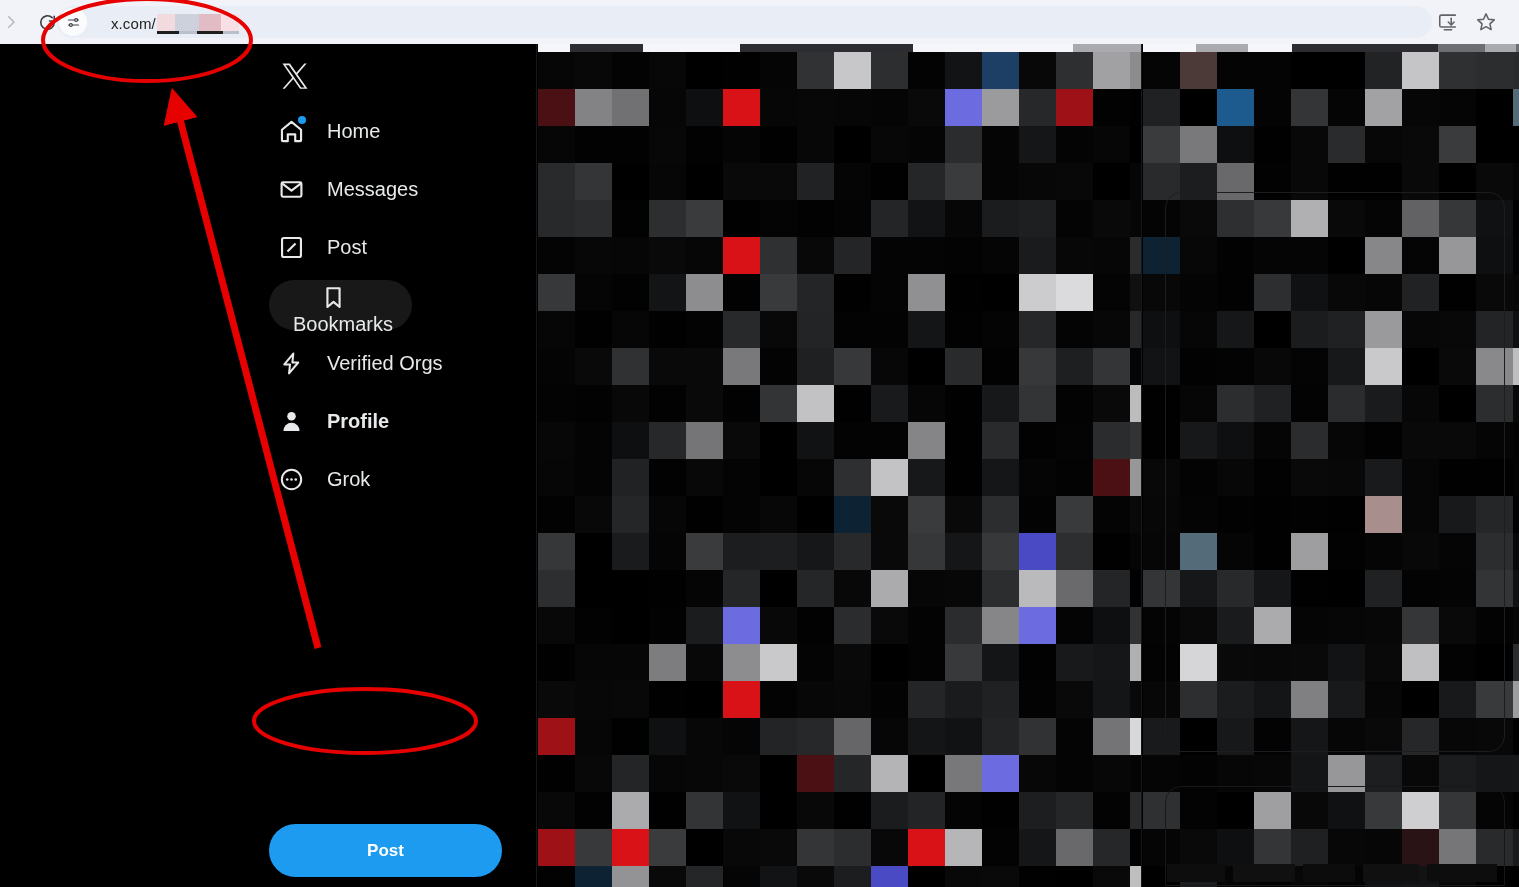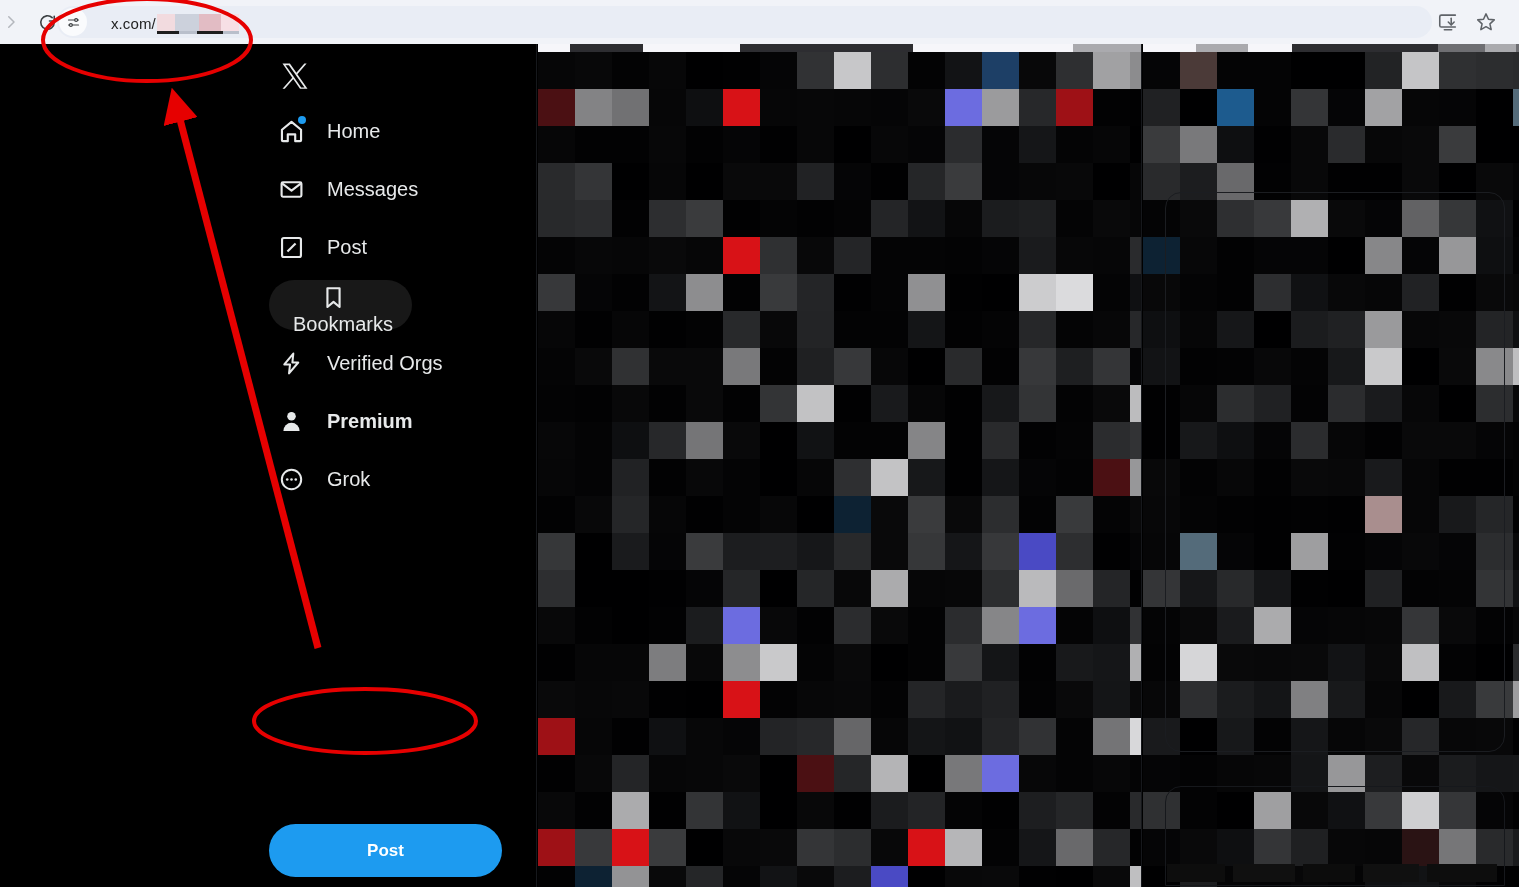--- a/index.html
+++ b/index.html
@@ -305,21 +305,21 @@
           <span class="nav-label">Verified Orgs</span>
         </div>
 
         <div class="nav-item bold">
           <span class="nav-icon">
             <svg width="27" height="27" viewBox="0 0 24 24" fill="#e7e9ea">
               <circle cx="12" cy="7.3" r="3.8"></circle>
               <path d="M4.8 20.4a7.2 7.2 0 0 1 14.4 0Z"></path>
             </svg>
           </span>
-          <span class="nav-label">Premium</span>
+          <span class="nav-label">Profile</span>
         </div>
 
         <div class="nav-item">
           <span class="nav-icon">
             <svg width="27" height="27" viewBox="0 0 24 24" fill="none" stroke="#e7e9ea" stroke-width="1.8">
               <circle cx="12" cy="12" r="8.6"></circle>
               <circle cx="8.2" cy="12" r="1.15" fill="#e7e9ea" stroke="none"></circle>
               <circle cx="12" cy="12" r="1.15" fill="#e7e9ea" stroke="none"></circle>
               <circle cx="15.8" cy="12" r="1.15" fill="#e7e9ea" stroke="none"></circle>
             </svg>

